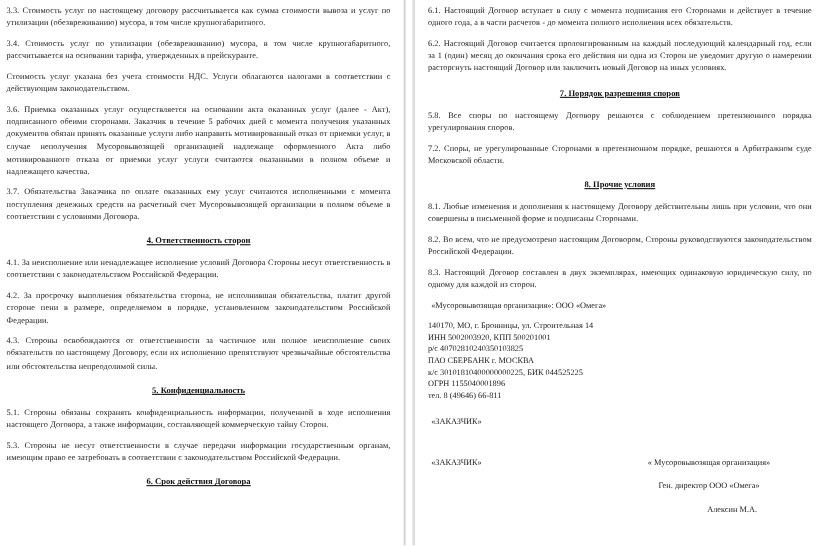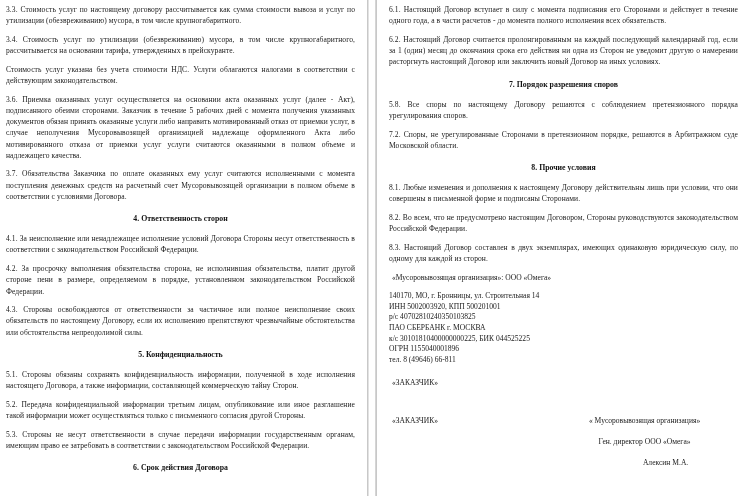--- a/index.html
+++ b/index.html
@@ -53,20 +53,21 @@
     margin: 0 0 7.5px 0;
     letter-spacing: 0.01em;
   }
   .heading {
     font-size: 7.8px;
     line-height: 11.2px;
     font-weight: bold;
     color: #111111;
     text-align: center;
     margin: 11px 0 9px 0;
+    text-decoration: underline;
   }
   .req-block {
     font-size: 7.55px;
     line-height: 10.6px;
     color: #1a1a1a;
     margin: 0 0 12px 0;
   }
   .req-block .line {
     display: block;
     white-space: nowrap;
@@ -117,21 +118,20 @@
       <div class="body-text">3.4. Стоимость услуг по утилизации (обезвреживанию) мусора, в том числе крупногабаритного, рассчитывается на основании тарифа, утвержденных в прейскуранте.</div>
       <div class="body-text">Стоимость услуг указана без учета стоимости НДС. Услуги облагаются налогами в соответствии с действующим законодательством.</div>
       <div class="body-text">3.6. Приемка оказанных услуг осуществляется на основании акта оказанных услуг (далее - Акт), подписанного обеими сторонами. Заказчик в течение 5 рабочих дней с момента получения указанных документов обязан принять оказанные услуги либо направить мотивированный отказ от приемки услуг, в случае неполучения Мусоровывозящей организацией надлежаще оформленного Акта либо мотивированного отказа от приемки услуг услуги считаются оказанными в полном объеме и надлежащего качества.</div>
       <div class="body-text">3.7. Обязательства Заказчика по оплате оказанных ему услуг считаются исполненными с момента поступления денежных средств на расчетный счет Мусоровывозящей организации в полном объеме в соответствии с условиями Договора.</div>
       <div class="heading">4. Ответственность сторон</div>
       <div class="body-text">4.1. За неисполнение или ненадлежащее исполнение условий Договора Стороны несут ответственность в соответствии с законодательством Российской Федерации.</div>
       <div class="body-text">4.2. За просрочку выполнения обязательства сторона, не исполнившая обязательства, платит другой стороне пени в размере, определяемом в порядке, установленном законодательством Российской Федерации.</div>
       <div class="body-text">4.3. Стороны освобождаются от ответственности за частичное или полное неисполнение своих обязательств по настоящему Договору, если их исполнению препятствуют чрезвычайные обстоятельства или обстоятельства непреодолимой силы.</div>
       <div class="heading">5. Конфиденциальность</div>
       <div class="body-text">5.1. Стороны обязаны сохранять конфиденциальность информации, полученной в ходе исполнения настоящего Договора, а также информации, составляющей коммерческую тайну Сторон.</div>
-      <div class="body-text">5.2. Передача конфиденциальной информации третьим лицам, опубликование или иное разглашение такой информации может осуществляться только с письменного согласия другой Стороны.</div>
       <div class="body-text">5.3. Стороны не несут ответственности в случае передачи информации государственным органам, имеющим право ее затребовать в соответствии с законодательством Российской Федерации.</div>
       <div class="heading">6. Срок действия Договора</div>
     </div>
 
   <div class="gutter"></div>
 
   <div class="page page-right">
     <div id="page-right-blocks">
         <div class="body-text">6.1. Настоящий Договор вступает в силу с момента подписания его Сторонами и действует в течение одного года, а в части расчетов - до момента полного исполнения всех обязательств.</div>
         <div class="body-text">6.2. Настоящий Договор считается пролонгированным на каждый последующий календарный год, если за 1 (один) месяц до окончания срока его действия ни одна из Сторон не уведомит другую о намерении расторгнуть настоящий Договор или заключить новый Договор на иных условиях.</div>

